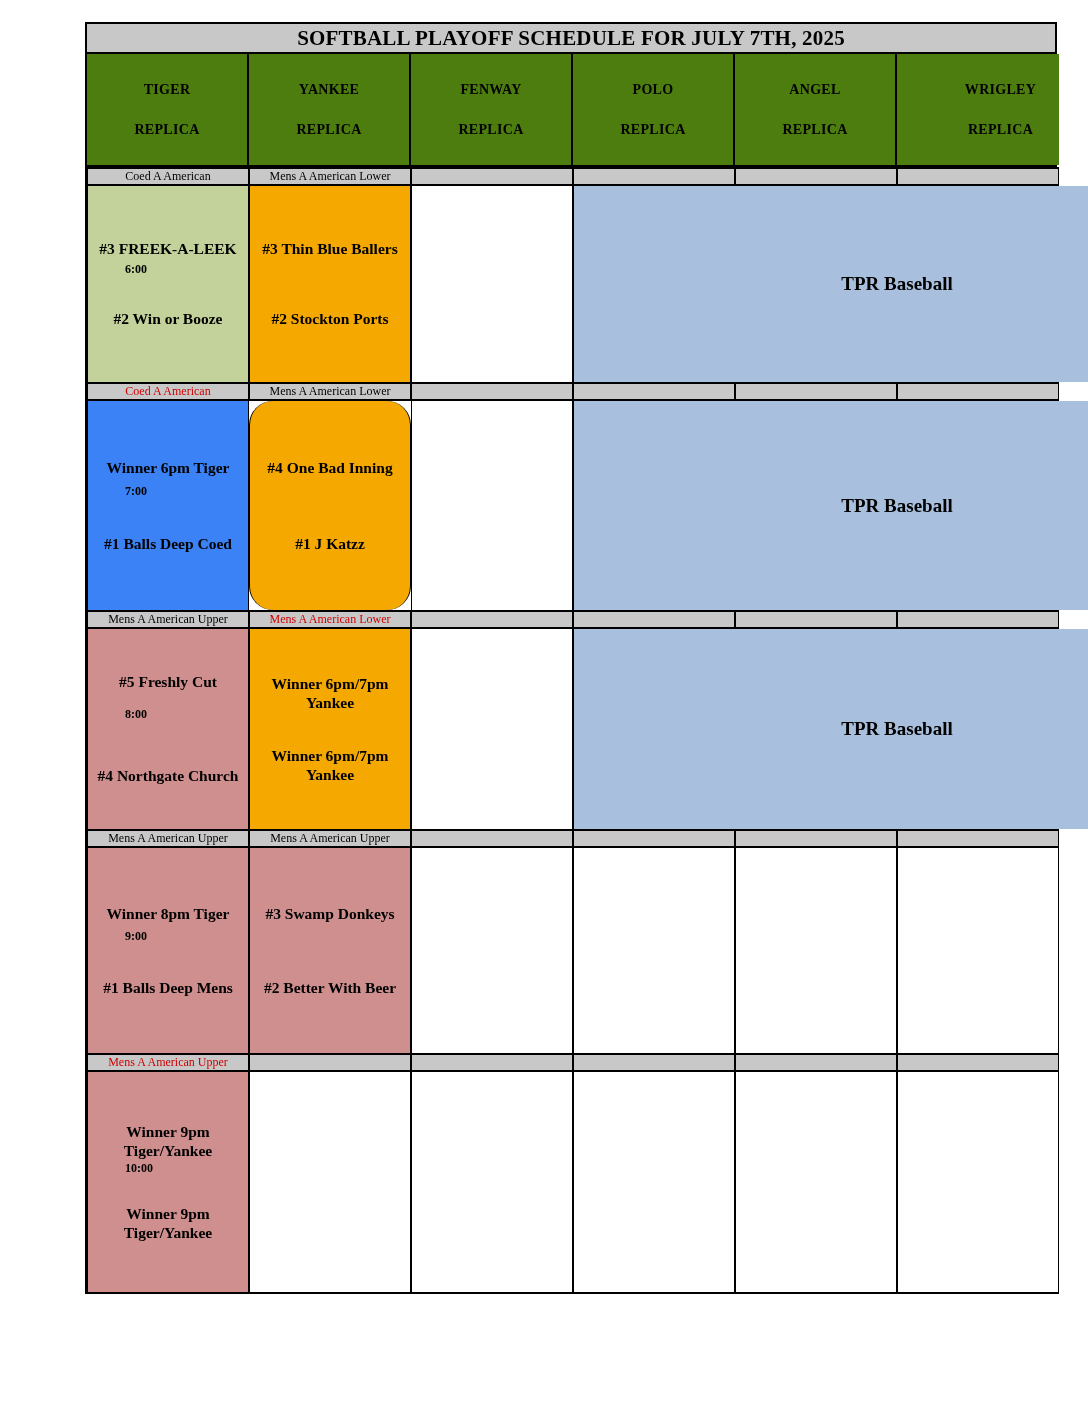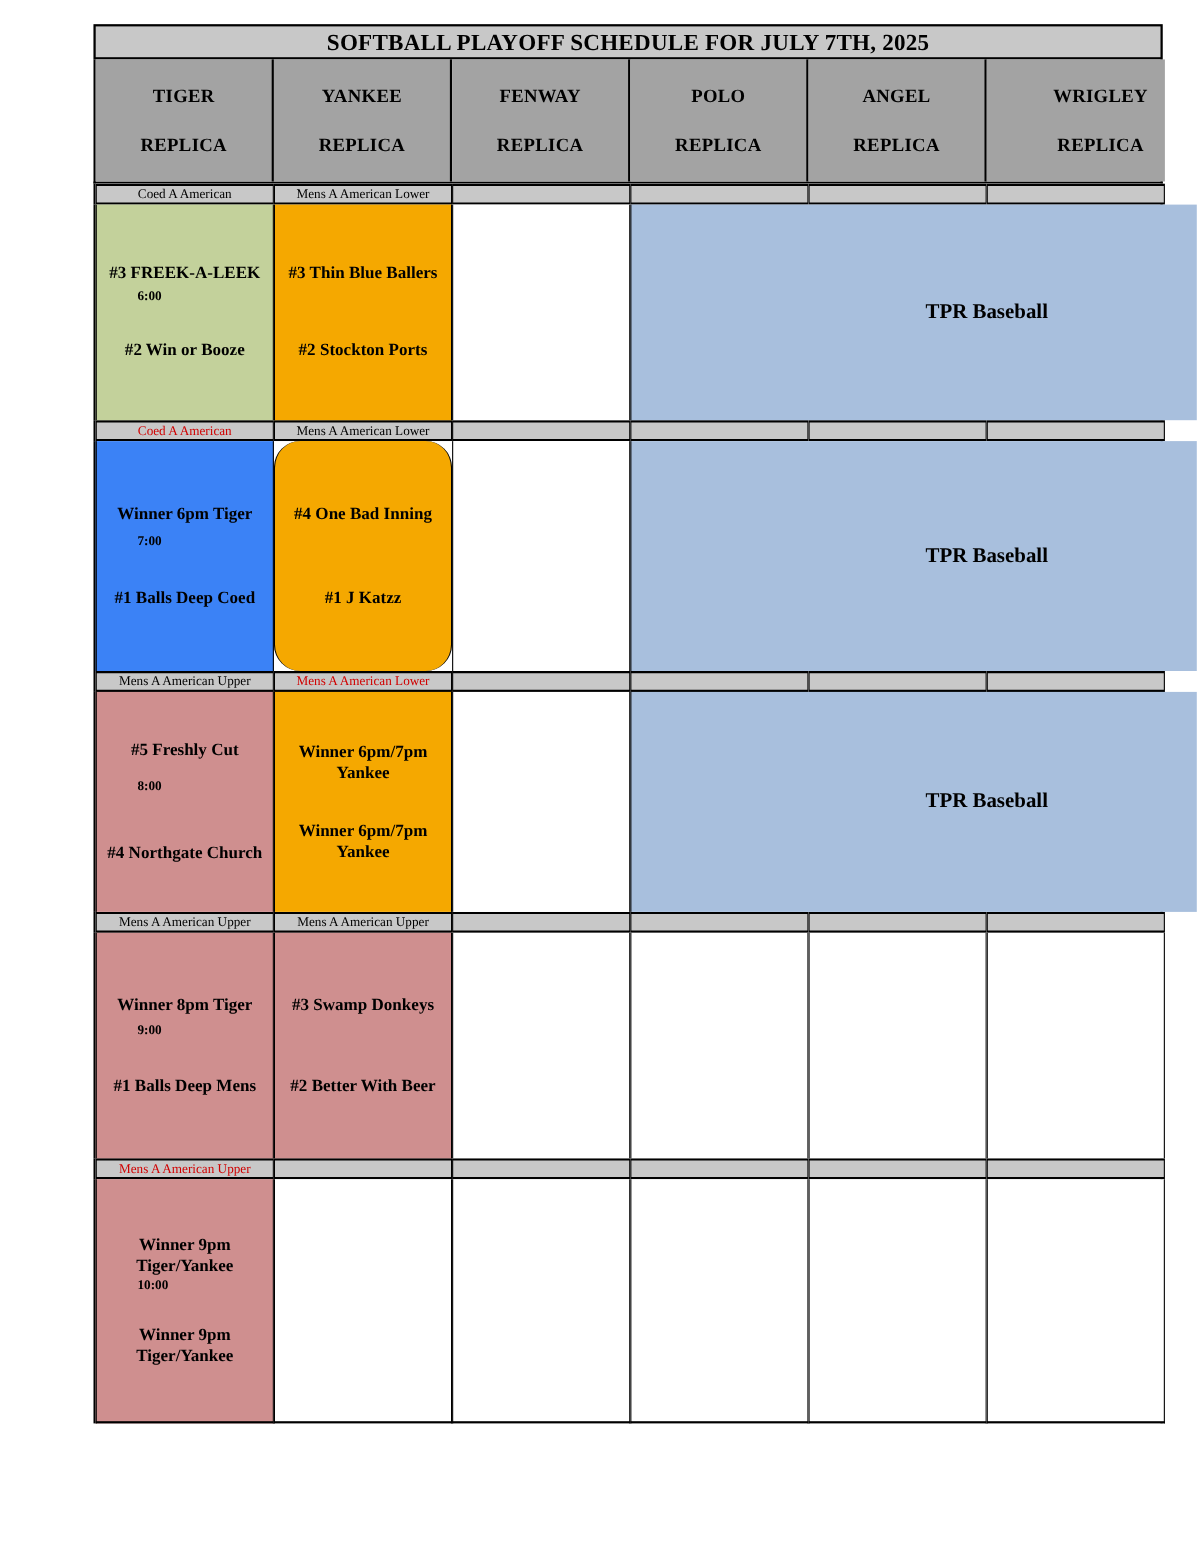--- a/index.html
+++ b/index.html
@@ -49,30 +49,30 @@
     display: flex;
     border-left: 2px solid #000;
     border-right: 2px solid #000;
     border-bottom: 2px solid #000;
     box-sizing: border-box;
     height: 113px;
   }
   .field-cell {
     flex: 0 0 162px;
     width: 162px;
-    background: #a3a3a3;
+    background: #4d7c0f;
     border-right: 2px solid #000;
     box-sizing: border-box;
     display: flex;
     flex-direction: column;
     align-items: center;
     justify-content: center;
     gap: 24px;
     font-weight: bold;
-    font-size: 17px;
+    font-size: 14px;
   }
   .field-cell:last-child { border-right: none; padding-left: 45px; }
   .field-cell .fname { letter-spacing: .3px; }
   .field-cell .freplica { letter-spacing: .3px; }
 
   
   .league-row {
     display: flex;
     height: 19px;
     border-left: 2px solid #000;

